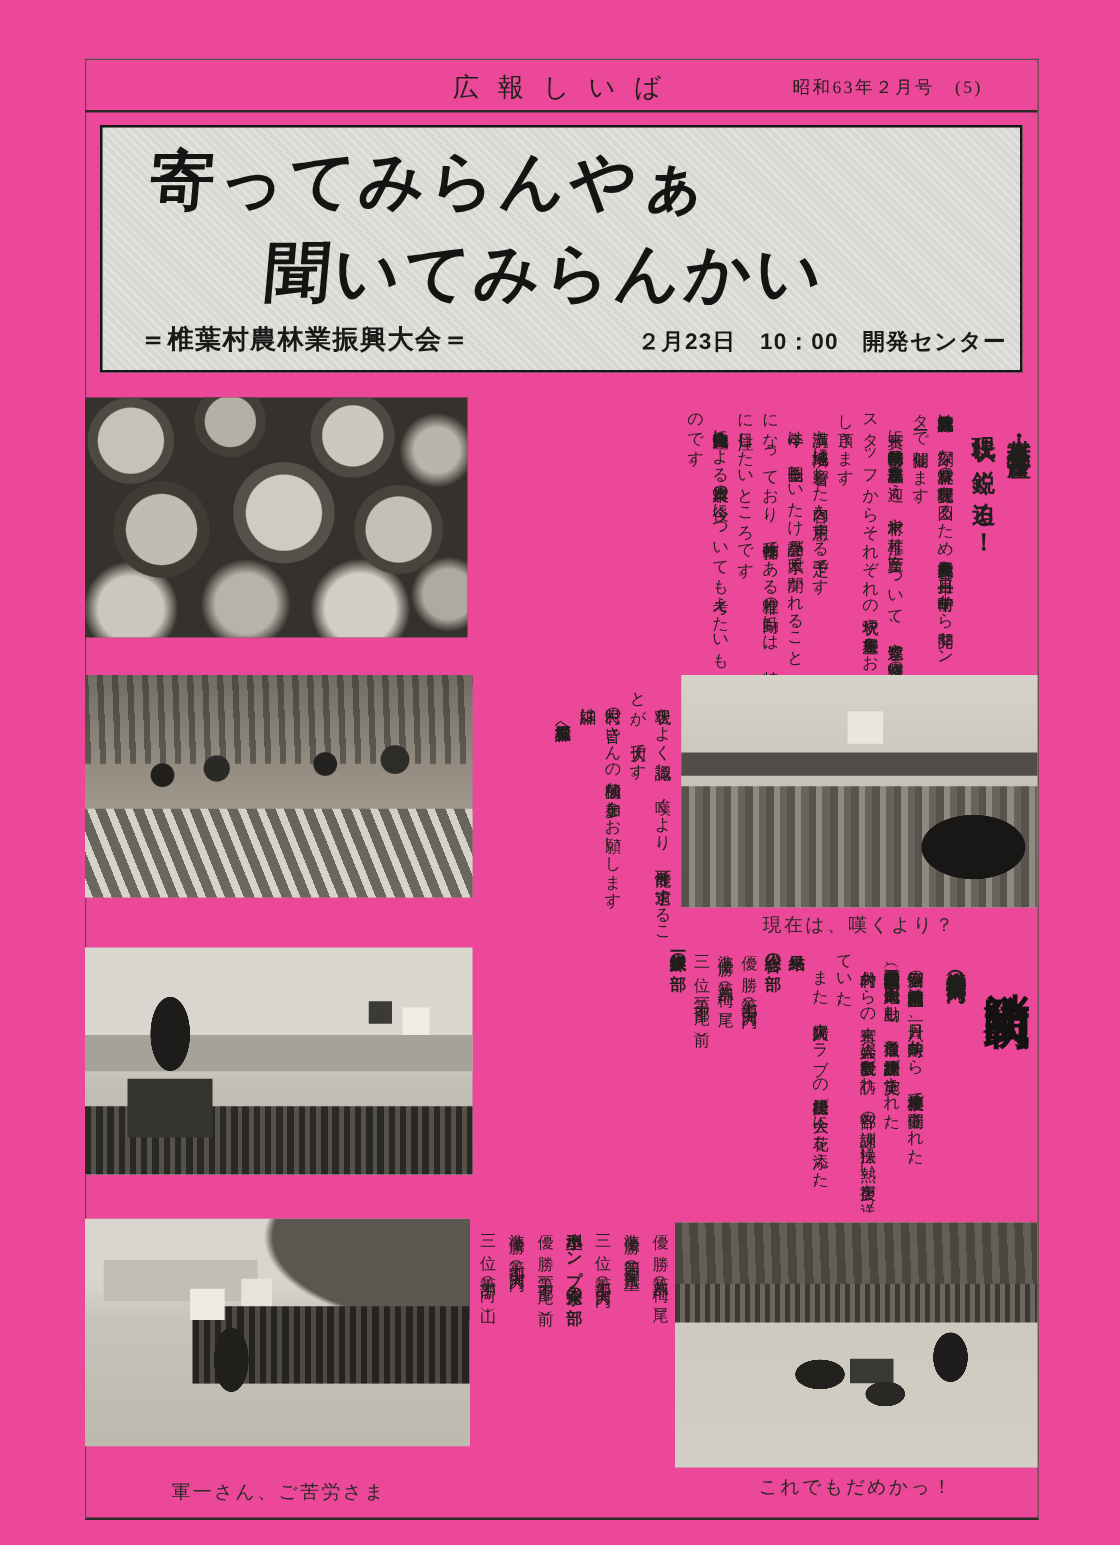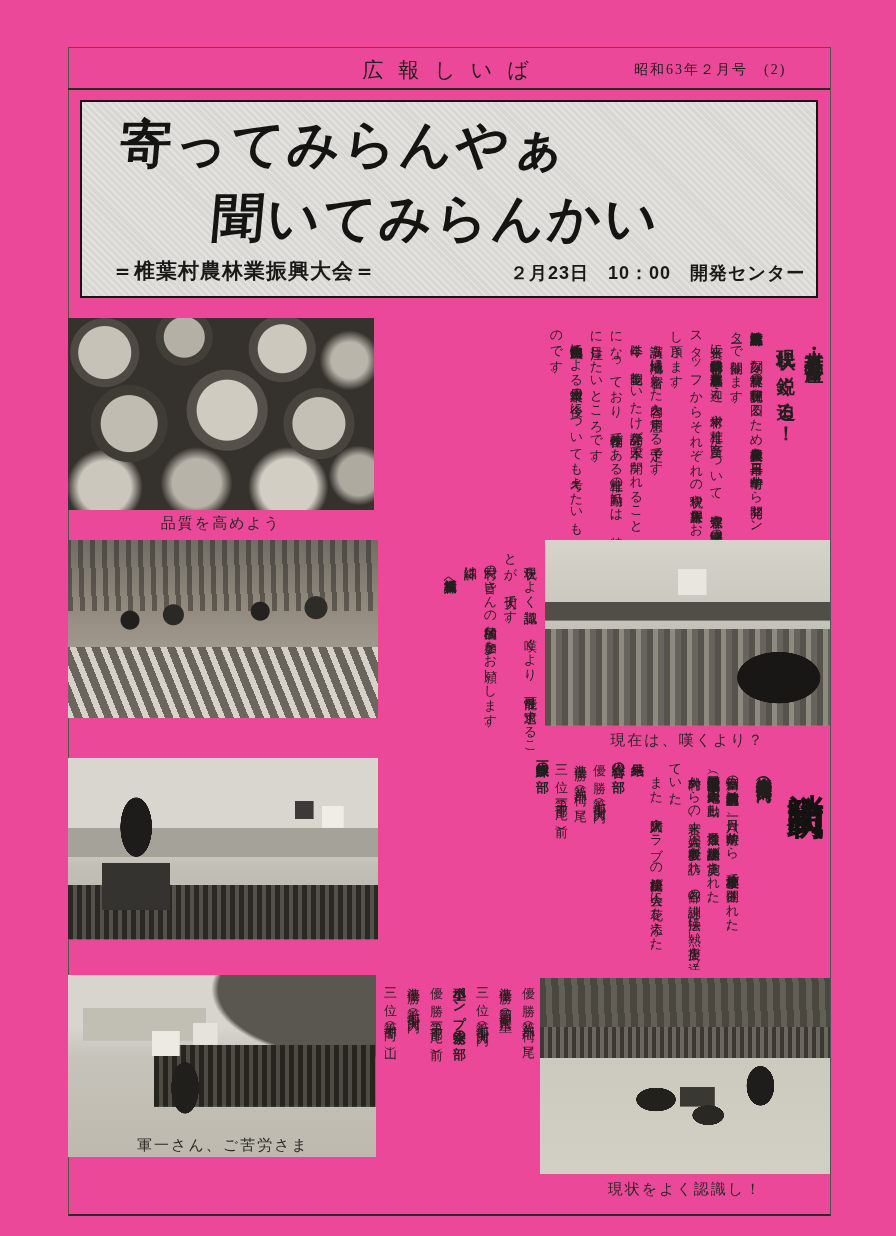--- a/index.html
+++ b/index.html
@@ -122,55 +122,54 @@
       repeating-linear-gradient(88deg,#4a473f 0 7px,#635f56 7px 13px),
       linear-gradient(#dcdad2,#dcdad2),
       linear-gradient(180deg,#b5b2a8 0 26%,#ccc9bf 40%,#d2cfc4 100%);
     background-size:100% 100%,100% 100%,100% 100%,12% 10%,100% 16%,100% 26%,30% 12%,100% 100%;
     background-position:0 0,0 0,0 0,55% 62%,0 30%,top,12% 14%,0 0;}
 
   #cap1{left:68px;top:514px;width:306px;}
   #cap2{left:60px;top:722px;width:320px;}
   #cap3{left:545px;top:731px;width:285px;}
   #cap4{left:68px;top:946px;width:310px;letter-spacing:6px;}
-  #cap5{left:68px;top:1136px;width:310px;text-align:center;}
+  #cap5{left:68px;top:1184px;width:310px;text-align:center;}
   #cap6{left:540px;top:1180px;width:290px;}
 </style>
 </head>
 <body>
 
 <div class="page">
 
   <div class="frame"></div>
   <div class="hdr-title serif">広報しいば</div>
-  <div class="hdr-issue serif">昭和63年２月号　(2)</div>
+  <div class="hdr-issue serif">昭和63年２月号　(5)</div>
   <div class="hdr-rule"></div>
 
   <div class="banner">
     <div class="banner-l1">寄ってみらんやぁ</div>
     <div class="banner-l2">聞いてみらんかい</div>
     <div class="banner-event">＝椎葉村農林業振興大会＝</div>
     <div class="banner-when">２月23日　10：00　開発センター</div>
   </div>
 
   <div id="ph1" class="photo"></div>
-  <div id="cap1" class="caption">品質を高めよう</div>
 
   <div id="ph2" class="photo"></div>
 
   <div id="ph3" class="photo"></div>
   <div id="cap3" class="caption">現在は、嘆くより？</div>
 
   <div id="ph4" class="photo"></div>
 
   <div id="ph5" class="photo"></div>
   <div id="cap5" class="caption">軍一さん、ご苦労さま</div>
 
   <div id="ph6" class="photo"></div>
-  <div id="cap6" class="caption">現状をよく認識し！</div>
+  <div id="cap6" class="caption">これでもだめかっ！</div>
 
   <div class="vtext fest-head">
     <p>木材・椎茸・畜産の</p>
     <p>現状に鋭く迫る！</p>
   </div>
 
   <div class="vtext fest-body">
     <p>椎葉村農林業対策協議会は、深刻な農林業の現状打開を図るため農林業振興大会を二月二十三日、午前十時から開発センターで開催します。</p>
     <p class="ind">来賓に宮崎県林務部長、農林水産部次長を迎え、木材や椎茸、畜産について、県森連や県経済連の専門スタッフからそれぞれの現状や将来展望をお話し頂きます。</p>
     <p class="ind">講演も地域経済に密着した内容を用意する予定です。</p>

